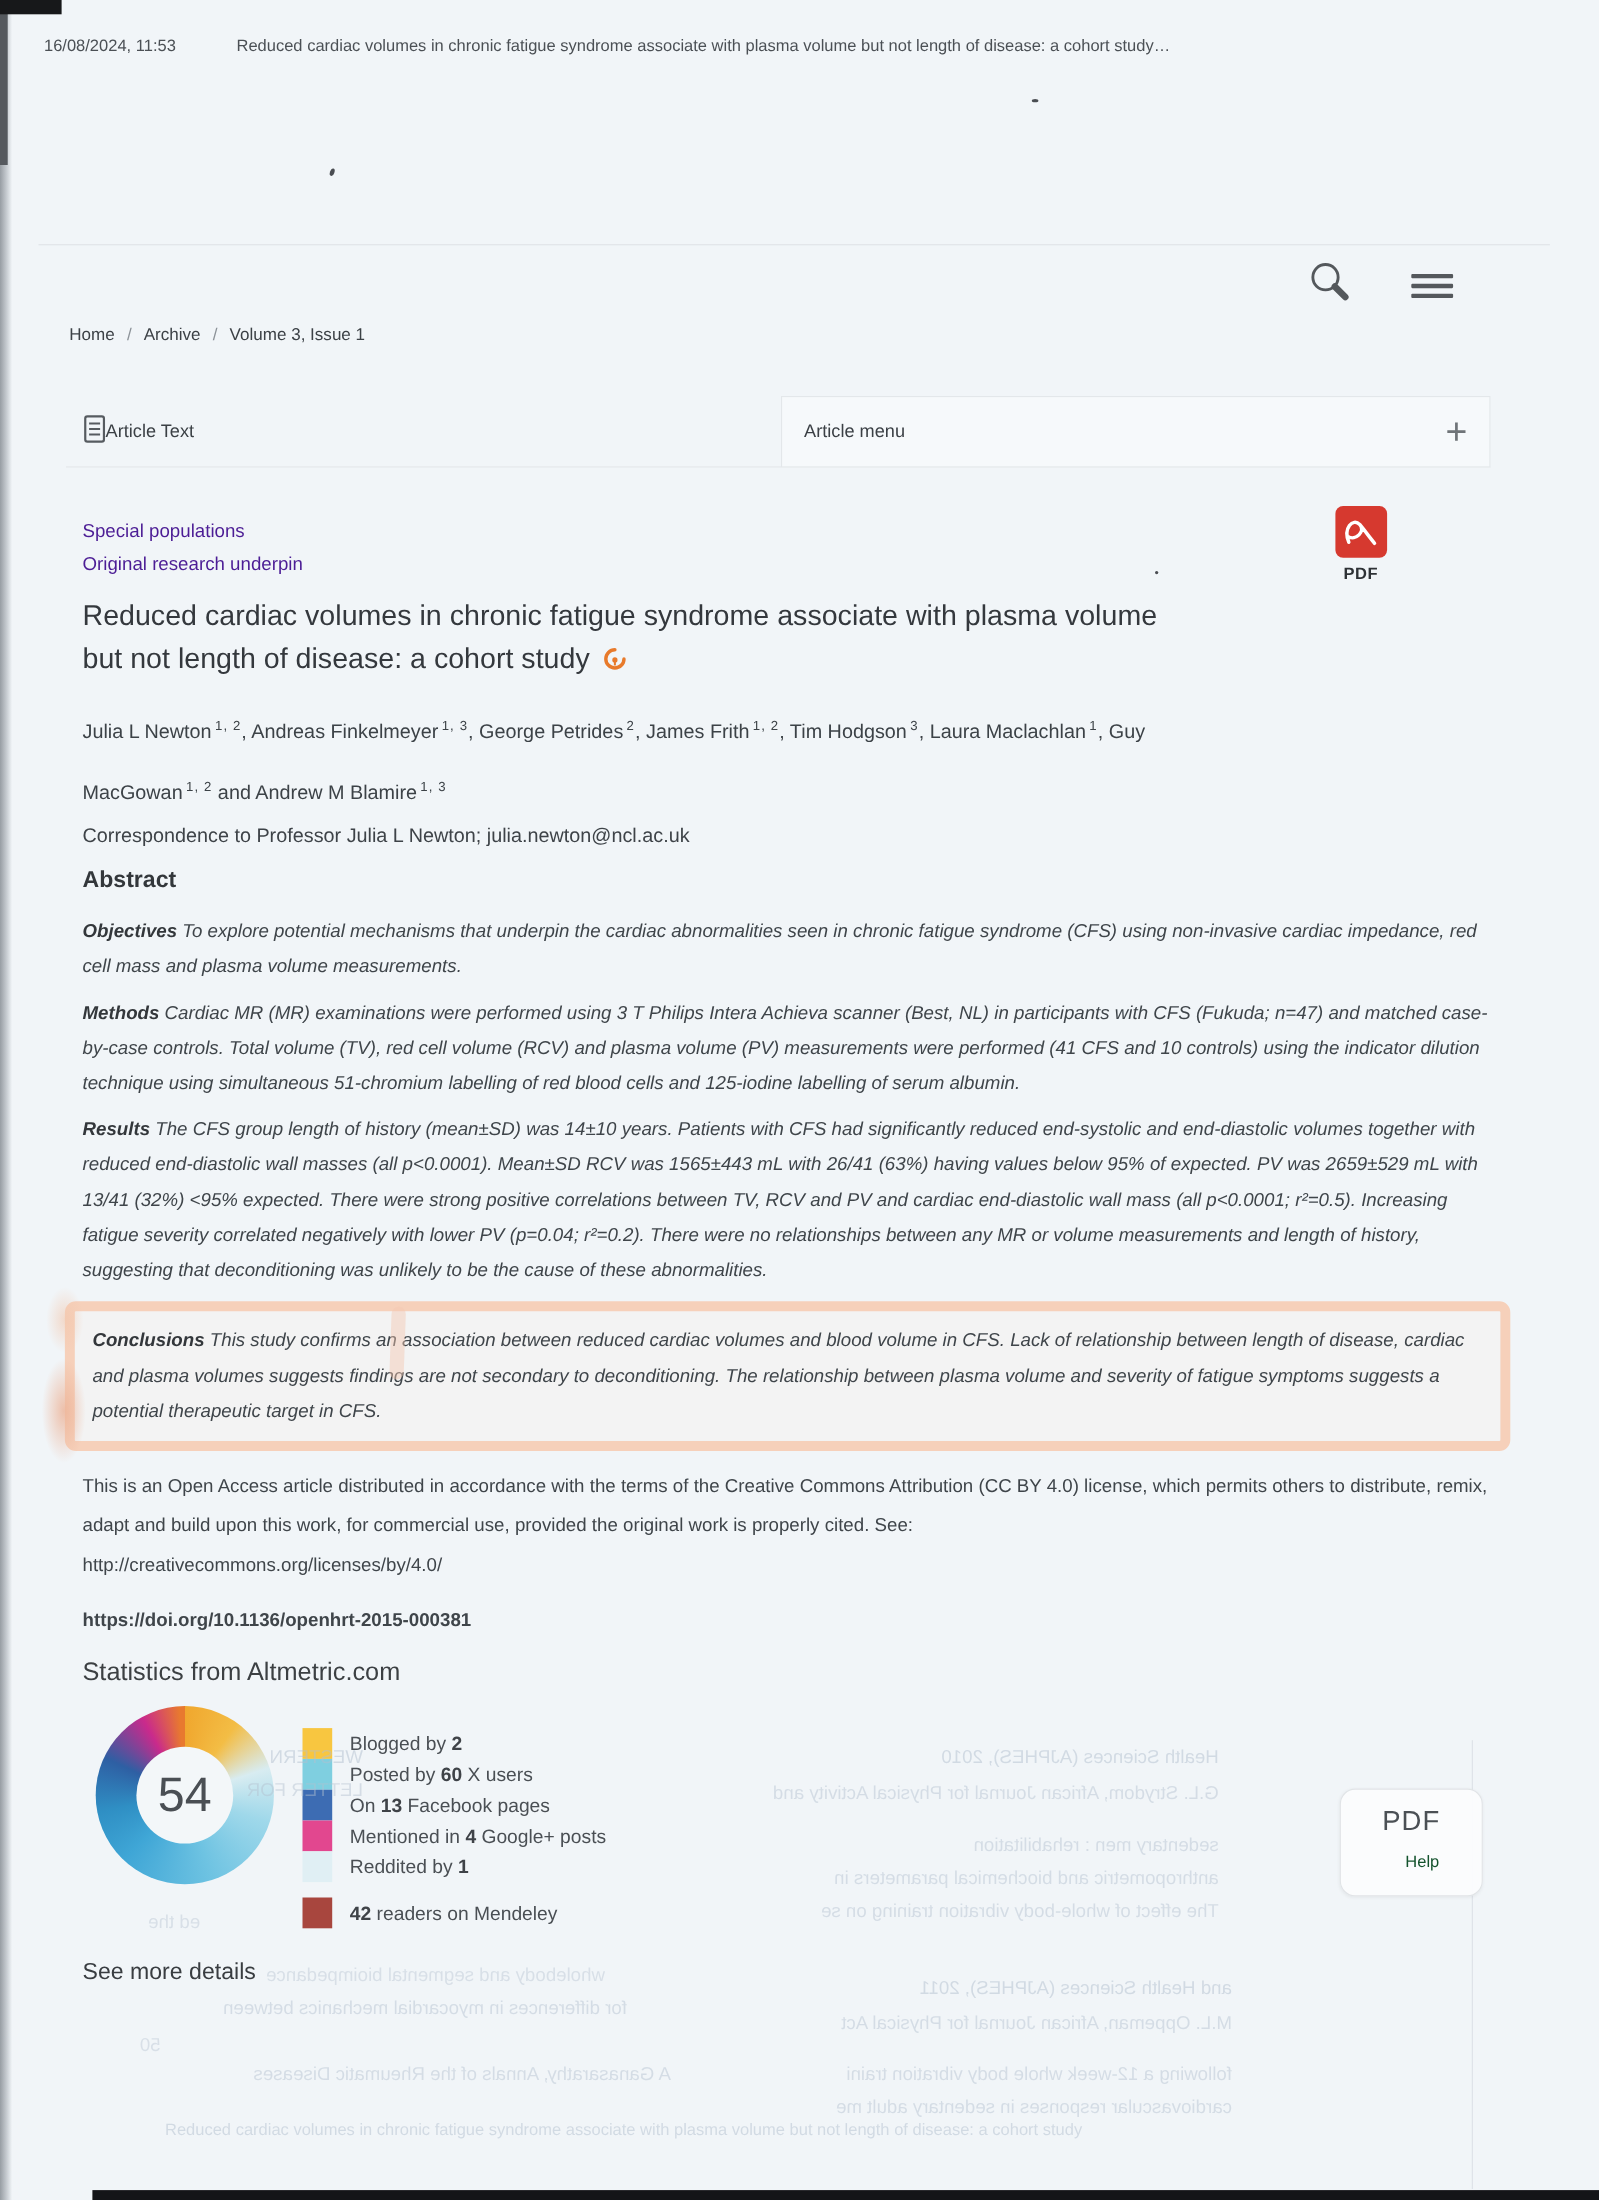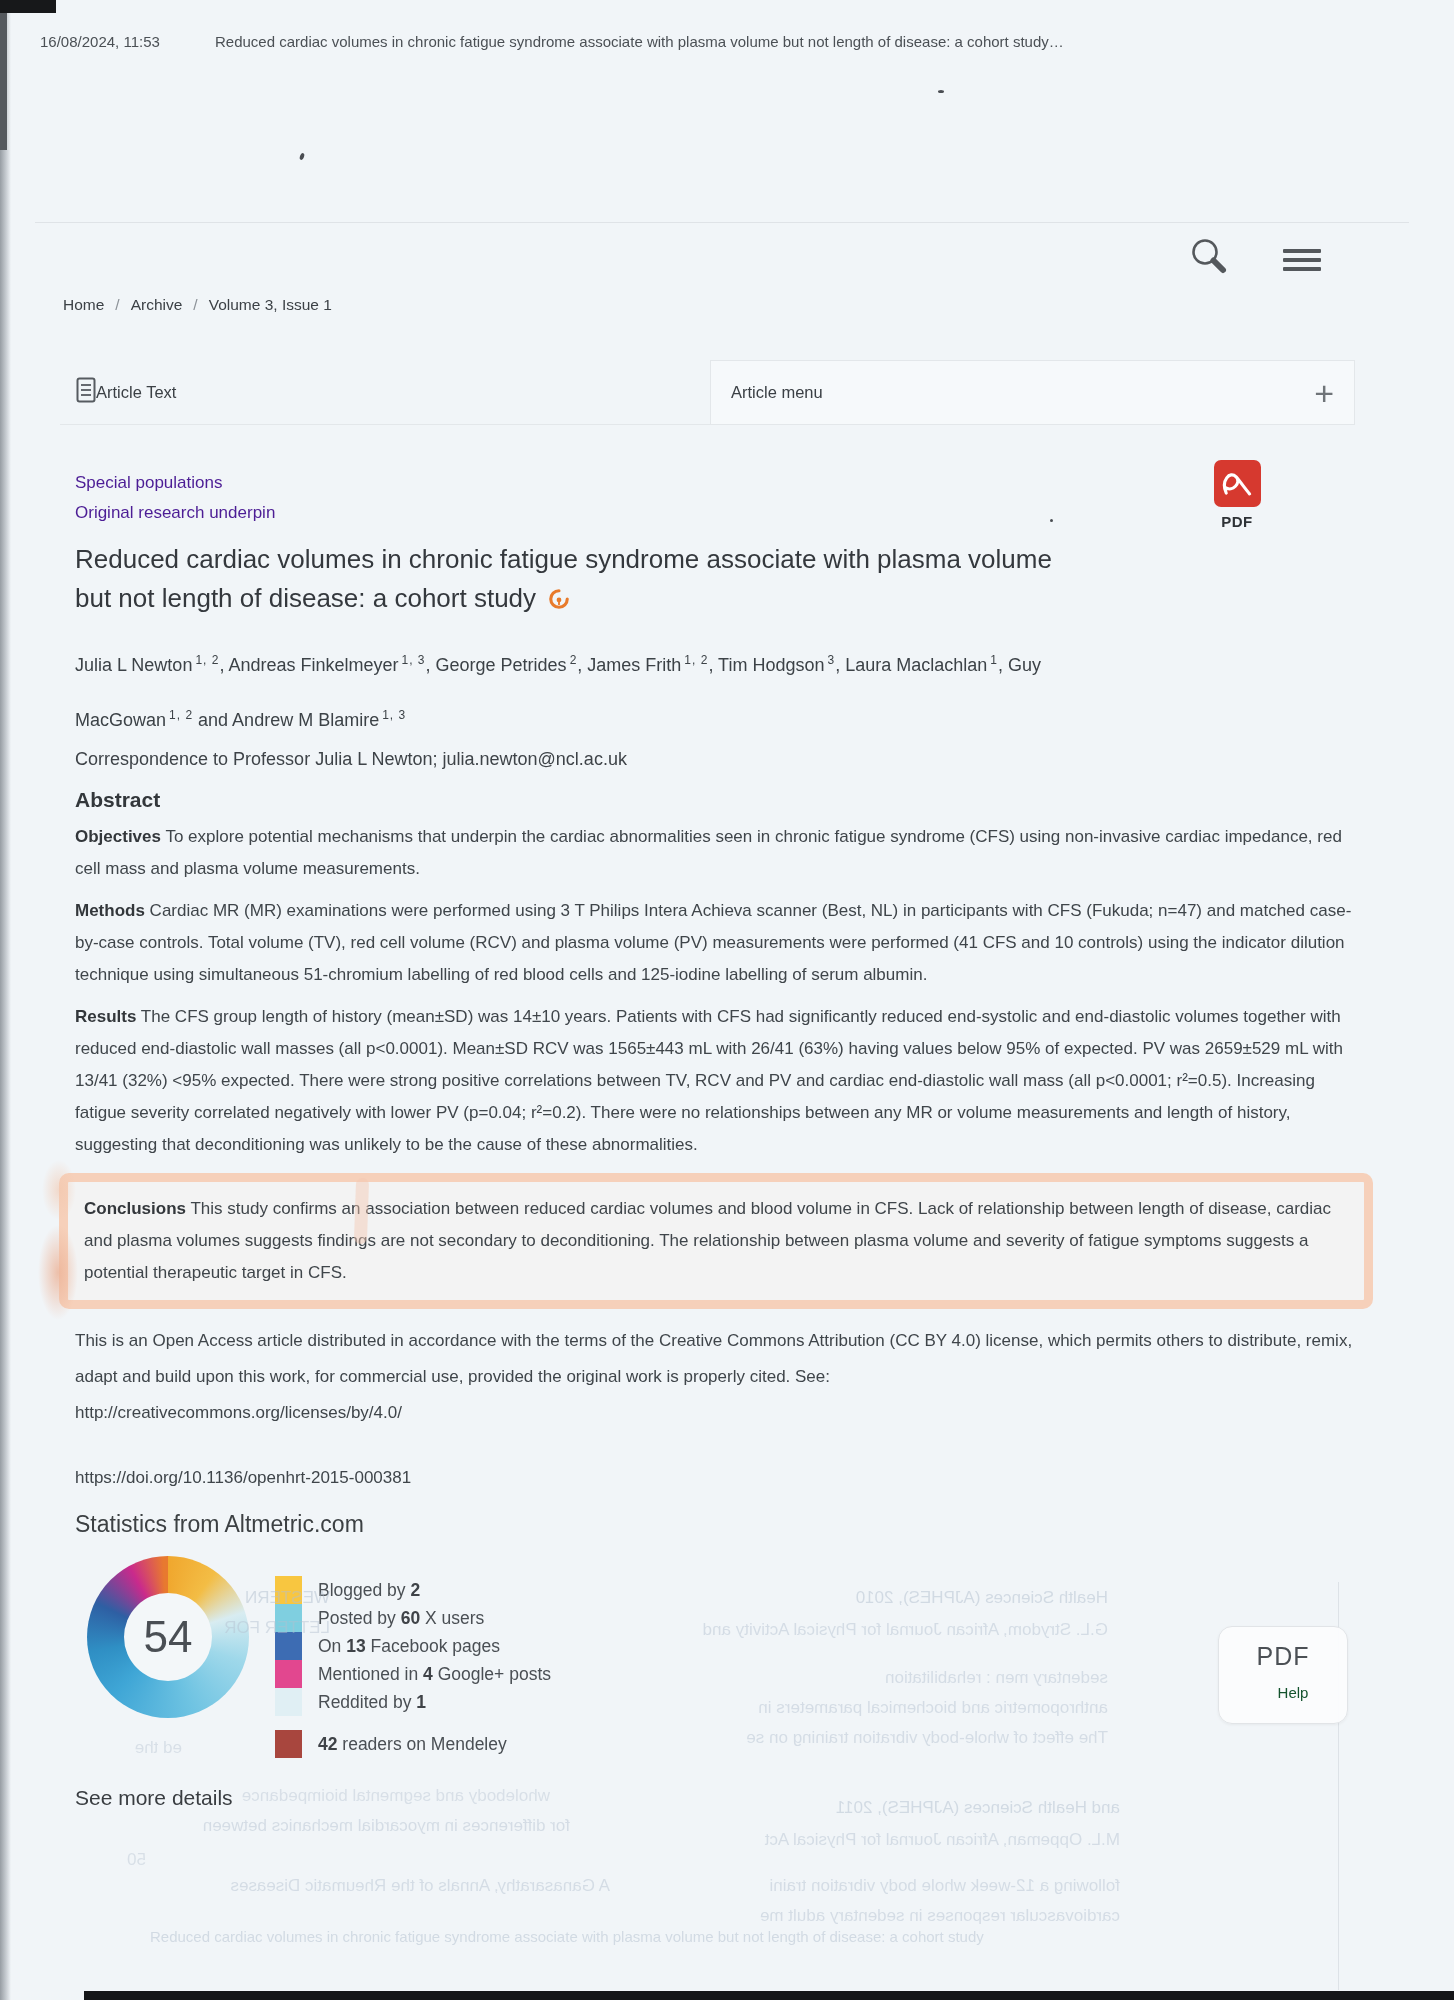--- a/index.html
+++ b/index.html
@@ -50,34 +50,34 @@
 
   
   .content{position:absolute;left:75px;top:468px;width:1282px;}
   .eyebrow{font-size:17px;line-height:30px;color:#4c1d95;}
   .title{margin-top:12px;width:980px;font-size:26px;line-height:39px;color:#34383d;}
   .oa-icon{display:inline-block;margin-left:12px;vertical-align:-3px;}
   .authors{margin-top:14px;width:1050px;font-size:18px;line-height:50px;color:#3c4247;}
   .authors sup{font-size:12px;vertical-align:7px;margin-left:3px;letter-spacing:1px;}
   .correspondence{margin-top:2px;font-size:18px;line-height:24px;color:#3e4348;}
   .abstract-h{margin-top:16px;font-size:21px;line-height:26px;font-weight:600;color:#33373b;}
-  .sections{margin-top:8px;}
+  .sections{margin-top:18px;font-style:italic;}
   .para{font-size:17px;line-height:32px;margin:0 0 10px 0;color:#3f454a;}
   .para b{color:#33373b;}
   .para.hl{border:9px solid #f6d0ba;border-radius:10px;padding:11px 16px;margin:12px -16px 12px -16px;
            background:rgba(250,236,228,.22);position:relative;}
   .para.hl::before{content:"";position:absolute;left:-30px;bottom:-20px;width:40px;height:95px;
            background:radial-gradient(closest-side,rgba(236,178,150,.8),rgba(236,178,150,0));border-radius:50%;}
   .para.hl::after{content:"";position:absolute;left:-26px;top:-22px;width:34px;height:60px;
            background:radial-gradient(closest-side,rgba(242,198,172,.6),rgba(242,198,172,0));border-radius:50%;}
   .streak{position:absolute;left:287px;top:-4px;width:13px;height:66px;background:rgba(243,200,178,.45);
           border-radius:8px;transform:rotate(2deg);}
   .license{font-size:17px;line-height:36px;margin-top:14px;}
   .license .url{display:block;color:inherit;text-decoration:none;cursor:pointer;}
-  .doi{margin-top:37px;font-size:17px;cursor:pointer;}
+  .doi{margin-top:22px;font-size:17px;cursor:pointer;font-weight:bold;}
   .stats-h{margin-top:22px;font-size:23px;line-height:28px;color:#3c4043;}
 
   .altmetric{margin-top:18px;display:flex;}
   .donut{position:relative;flex:none;width:162px;height:162px;border-radius:50%;margin-left:12px;cursor:pointer;}
   .donut::after{content:"";position:absolute;inset:37px;background:#f3f7f9;border-radius:50%;}
   .donut .score{position:absolute;inset:0;display:flex;align-items:center;justify-content:center;
                 font-size:44px;color:#4a4f54;z-index:2;text-align:center;}
   .legend{margin-left:26px;padding-top:20px;}
   .lrow{display:flex;align-items:center;height:28px;font-size:17.5px;color:#4a4f54;}
   .lrow.sep{margin-top:14px;}

